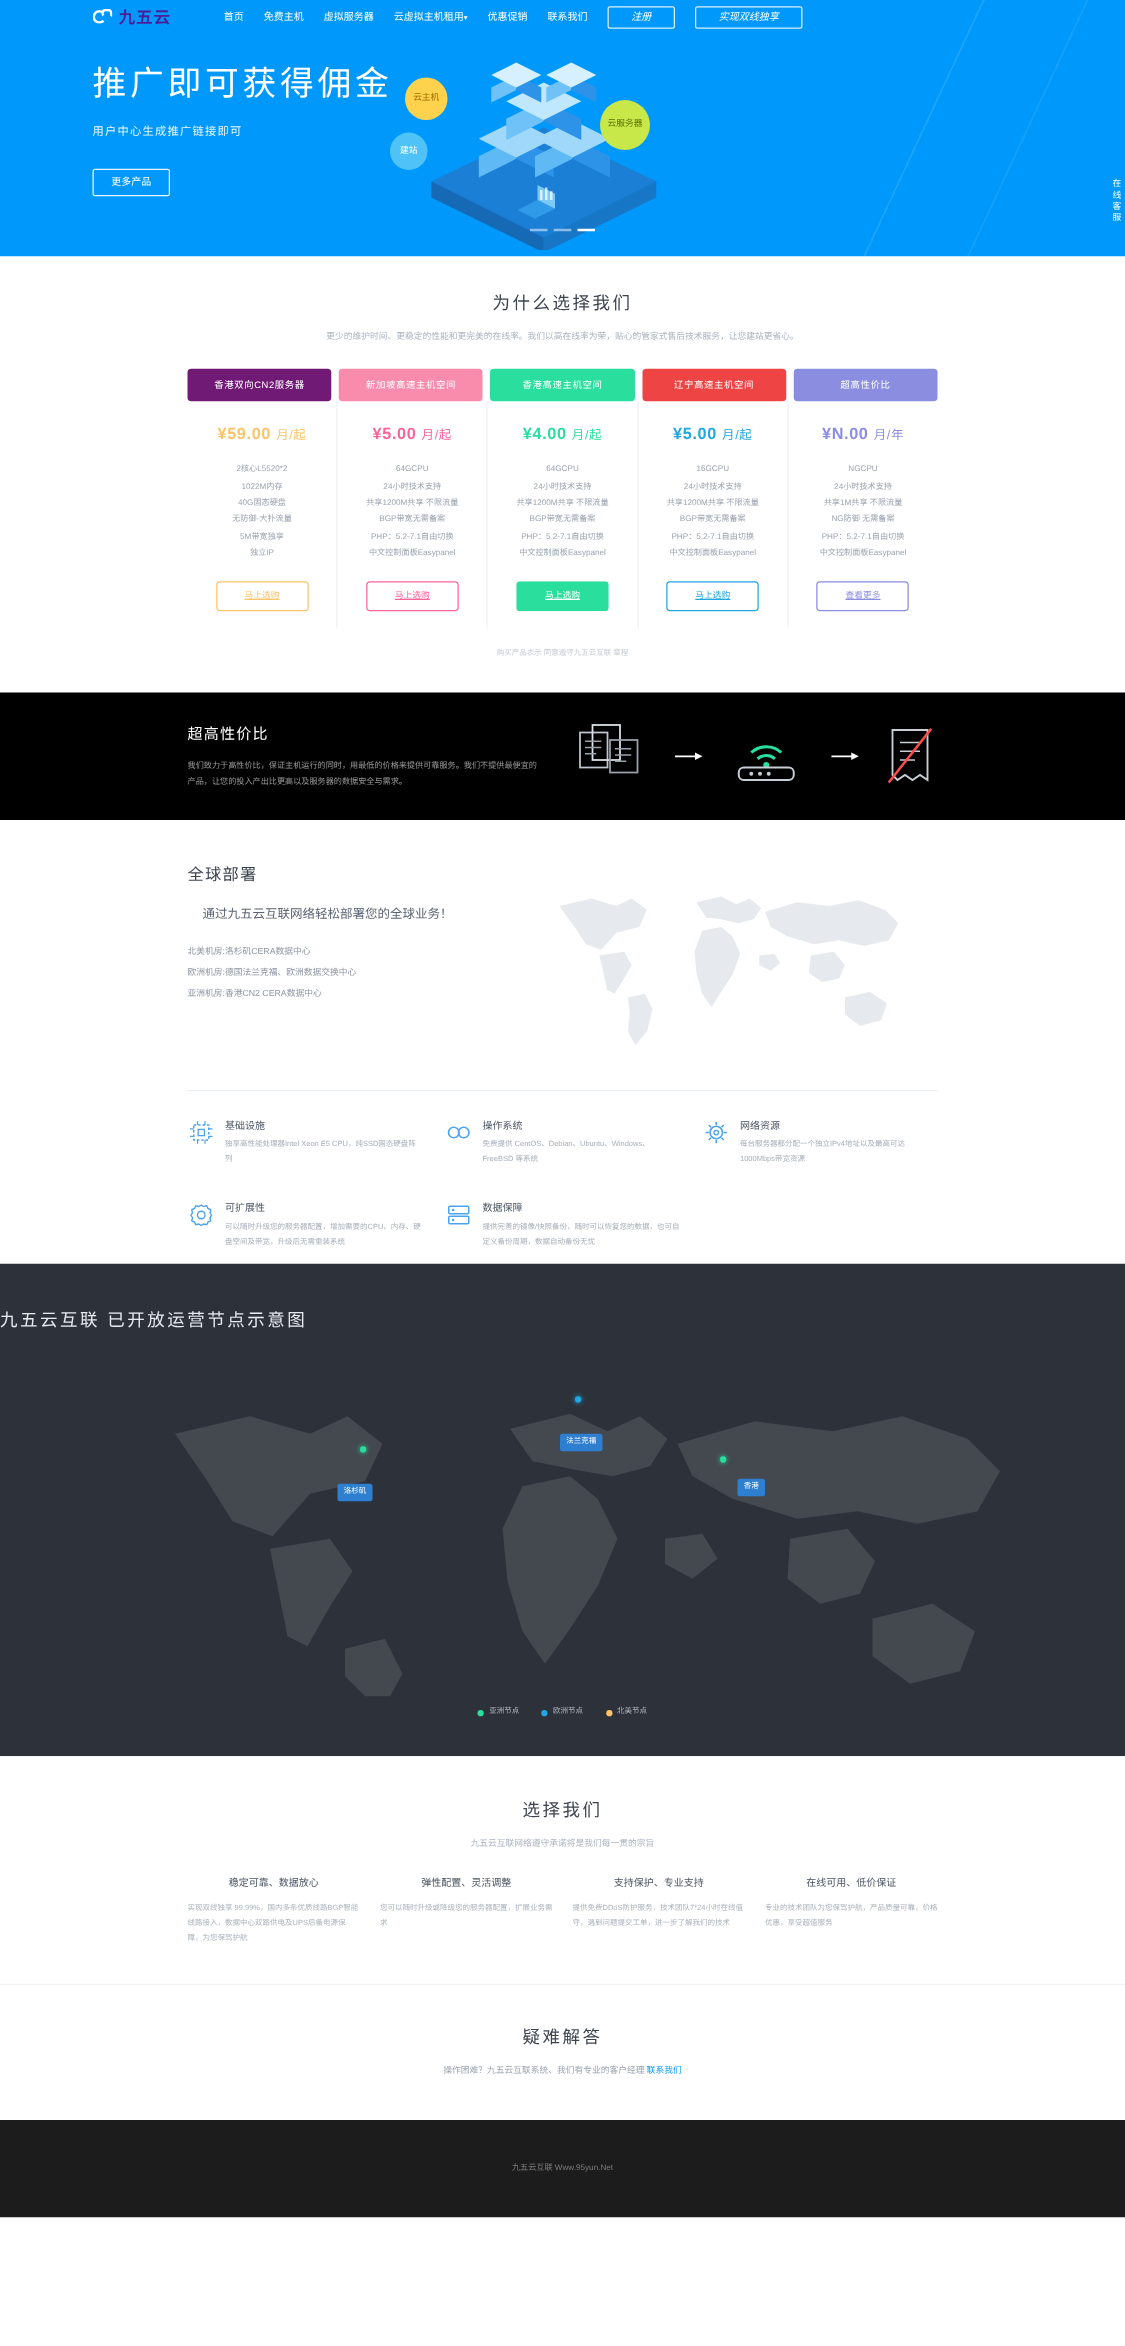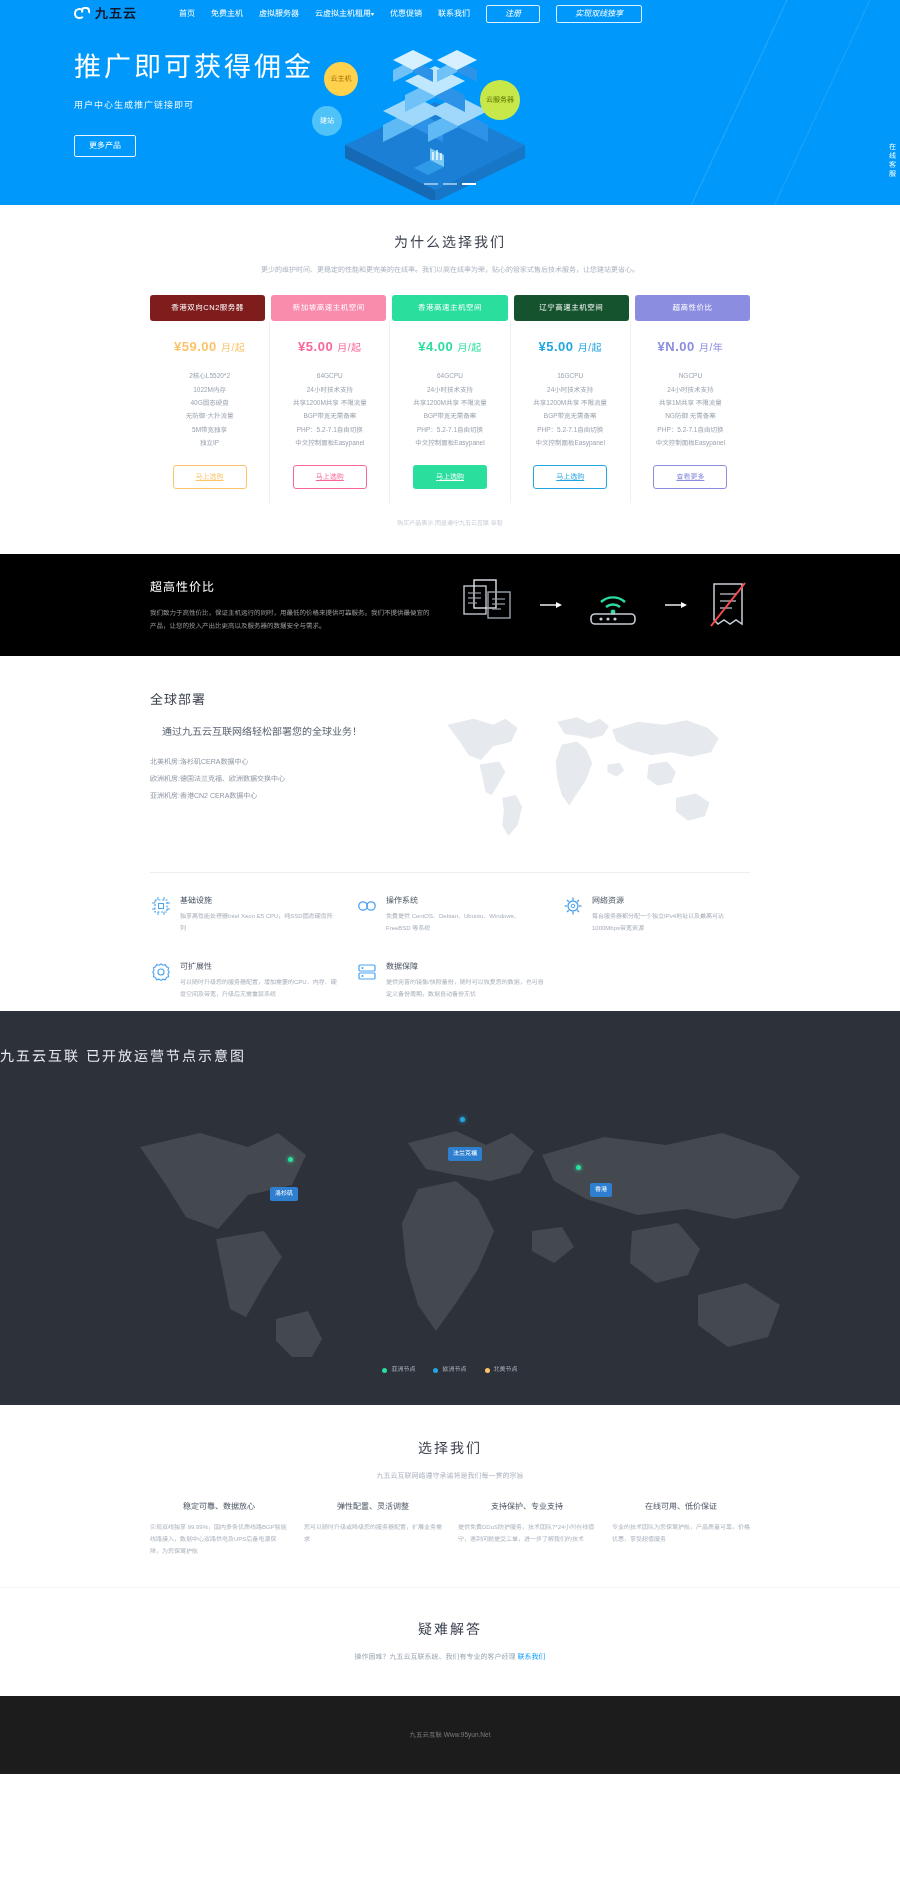--- a/index.html
+++ b/index.html
@@ -16,21 +16,21 @@
   .hero{background:#0099fb;position:relative;height:205px;overflow:hidden;}
   .hero-bgline{position:absolute;right:0;top:0;width:320px;height:205px;
     background:
       linear-gradient(115deg,transparent 49.6%,rgba(255,255,255,.10) 49.6%,rgba(255,255,255,.10) 50%,transparent 50%),
       linear-gradient(115deg,transparent 69.6%,rgba(255,255,255,.07) 69.6%,rgba(255,255,255,.07) 70%,transparent 70%);}
   .topbar{height:28px;display:flex;align-items:center;width:760px;margin:0 auto;position:relative;z-index:5;}
   .brand{display:flex;align-items:center;gap:4px;margin-left:4px;}
   .brand-mark{width:17px;height:13px;position:relative;}
   .brand-mark .c1{position:absolute;left:0;top:1px;width:11px;height:11px;border:2px solid #fff;border-radius:50%;border-right-color:transparent;}
   .brand-mark .c2{position:absolute;left:7px;top:0;width:9px;height:7px;border:2px solid #fff;border-radius:6px 6px 2px 6px;border-bottom-color:transparent;}
-  .brand-name{color:#0f172a;font-size:13px;font-weight:bold;letter-spacing:1px;}
+  .brand-name{color:#4c1d95;font-size:13px;font-weight:bold;letter-spacing:1px;}
   .nav{display:flex;align-items:center;gap:16px;margin-left:42px;}
   .nav a{color:#fff;font-size:8px;text-decoration:none;white-space:nowrap;}
   .caret{font-size:6px;}
   .navbtn{color:#fff;font-size:8px;border:1px solid rgba(255,255,255,.85);
     padding:2px 18px;border-radius:2px;text-decoration:none;white-space:nowrap;font-style:italic;}
 
   .hero-body{width:760px;margin:0 auto;position:relative;z-index:4;}
   .hero-text{position:absolute;left:4px;top:18px;}
   .hero-title{color:#fff;font-size:27px;letter-spacing:3px;font-weight:normal;}
   .hero-sub{color:#eaf6ff;font-size:9px;margin-top:9px;letter-spacing:1px;}
@@ -215,24 +215,24 @@
     </div>
   </section>
 
   <div class="sidetab">在线客服</div>
 
   <section class="sec">
     <h2 class="sec-title">为什么选择我们</h2>
     <p class="sec-desc">更少的维护时间、更稳定的性能和更完美的在线率。我们以高在线率为荣，贴心的管家式售后技术服务，让您建站更省心。</p>
 
     <div class="tabs">
-      <div class="tab" style="background:#7f1d1d">香港双向CN2服务器</div>
+      <div class="tab" style="background:#701a75">香港双向CN2服务器</div>
       <div class="tab" style="background:#f98bac">新加坡高速主机空间</div>
       <div class="tab" style="background:#2ade9e">香港高速主机空间</div>
-      <div class="tab" style="background:#14532d">辽宁高速主机空间</div>
+      <div class="tab" style="background:#ef4444">辽宁高速主机空间</div>
       <div class="tab" style="background:#8b8ee0">超高性价比</div>
     </div>
 
     <div class="cards">
 
       <div class="card">
         <div class="price" style="color:#fbc46a">
           <span>¥</span><span>59.00</span>
           <small>月/起</small>
         </div>

